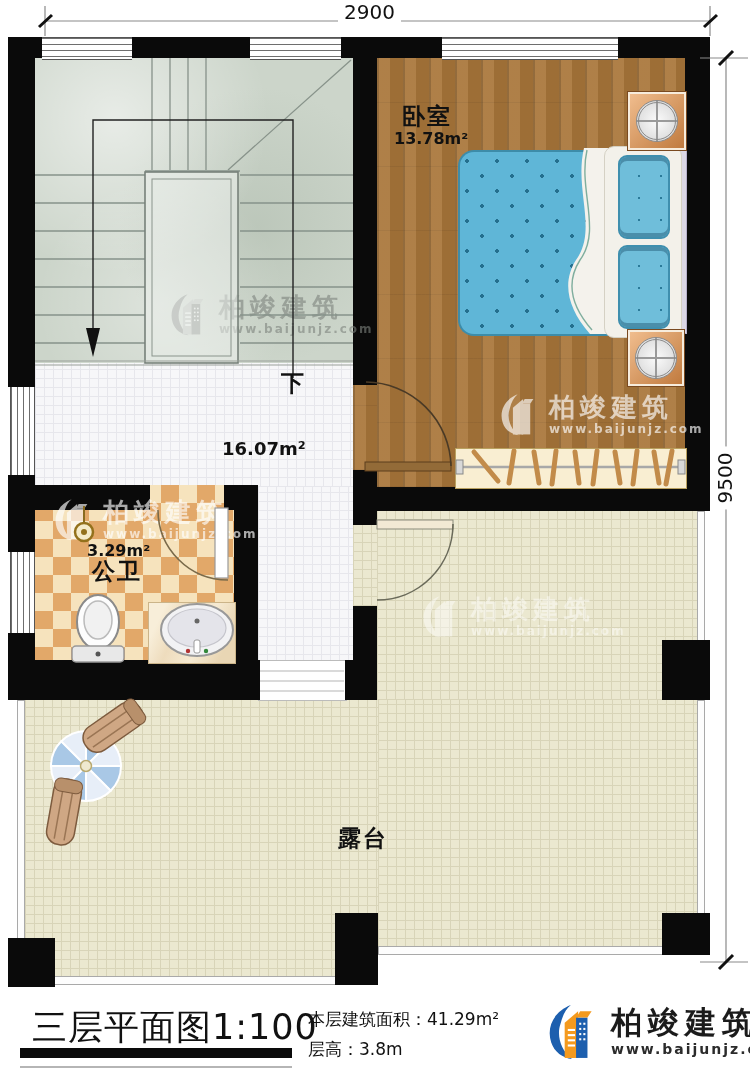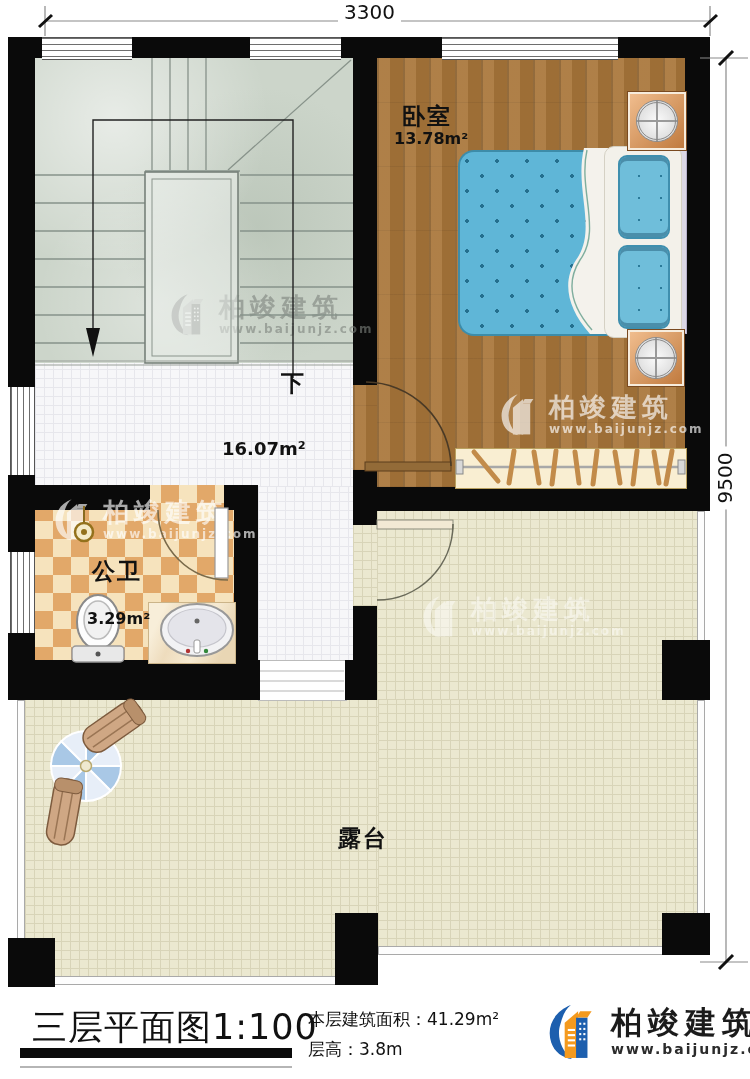--- a/index.html
+++ b/index.html
@@ -292,29 +292,29 @@
     <g>
       <path d="M45,21 H710 M45,6 V36 M710,6 V36" stroke="#8a8a8a" stroke-width="1.2" fill="none"></path>
       <path d="M39,27 L52,15 M704,27 L717,15" stroke="#111" stroke-width="3"></path>
     </g>
     <g>
       <path d="M726,58 V962 M700,58 H748 M700,962 H748" stroke="#8a8a8a" stroke-width="1.2" fill="none"></path>
       <path d="M719,65 L733,51 M719,969 L733,955" stroke="#111" stroke-width="3"></path>
     </g>
   </svg>
 
-  <div class="dim-label" style="left:338px;top:0px;">3300</div>
+  <div class="dim-label" style="left:338px;top:0px;">2900</div>
   <div class="dim-label" style="left:694px;top:466px;transform:rotate(-90deg);">9500</div>
 
   <div class="lbl room-name" style="left:402px;top:101px;text-align:center;">卧室</div>
   <div class="lbl room-area" style="left:394px;top:129px;">13.78m²</div>
   <div class="lbl room-name" style="left:281px;top:368px;">下</div>
   <div class="lbl room-area" style="left:222px;top:438px;font-size:18px;">16.07m²</div>
   <div class="lbl room-name" style="left:92px;top:556px;">公卫</div>
-  <div class="lbl room-area" style="left:87px;top:609px;">3.29m²</div>
+  <div class="lbl room-area" style="left:87px;top:541px;">3.29m²</div>
   <div class="lbl room-name" style="left:338px;top:808px;margin-top:15px;">露台</div>
 
   <div class="ft-title" style="left:32px;top:1004px;">三层平面图1:100</div>
   <div class="ft-bar" style="left:20px;top:1048px;width:272px;height:10px;"></div>
   <div class="ft-line" style="left:20px;top:1066px;width:272px;height:2px;"></div>
   <div class="ft-spec" style="left:308px;top:1008px;">
     <span>本层建筑面积：</span><span>41.29m²</span>
   </div>
   <div class="ft-spec" style="left:308px;top:1038px;">
     <span>层高：</span><span>3.8m</span>

